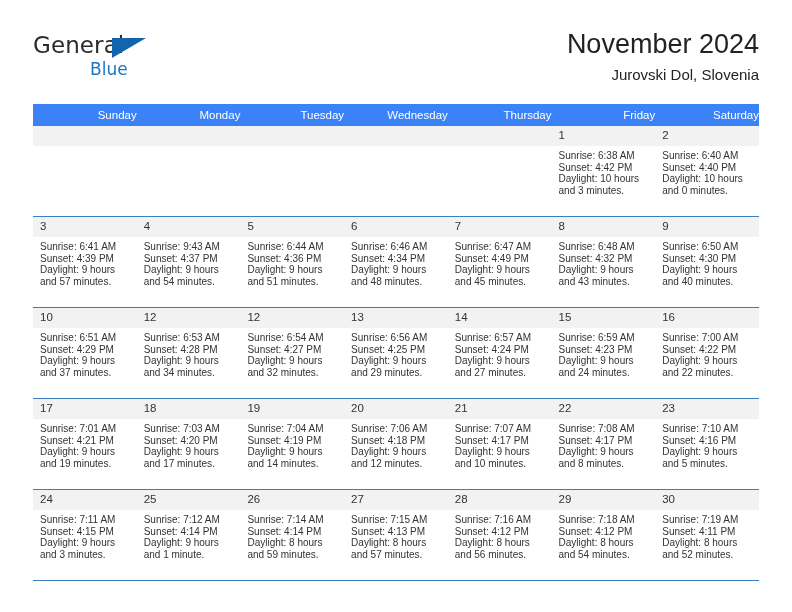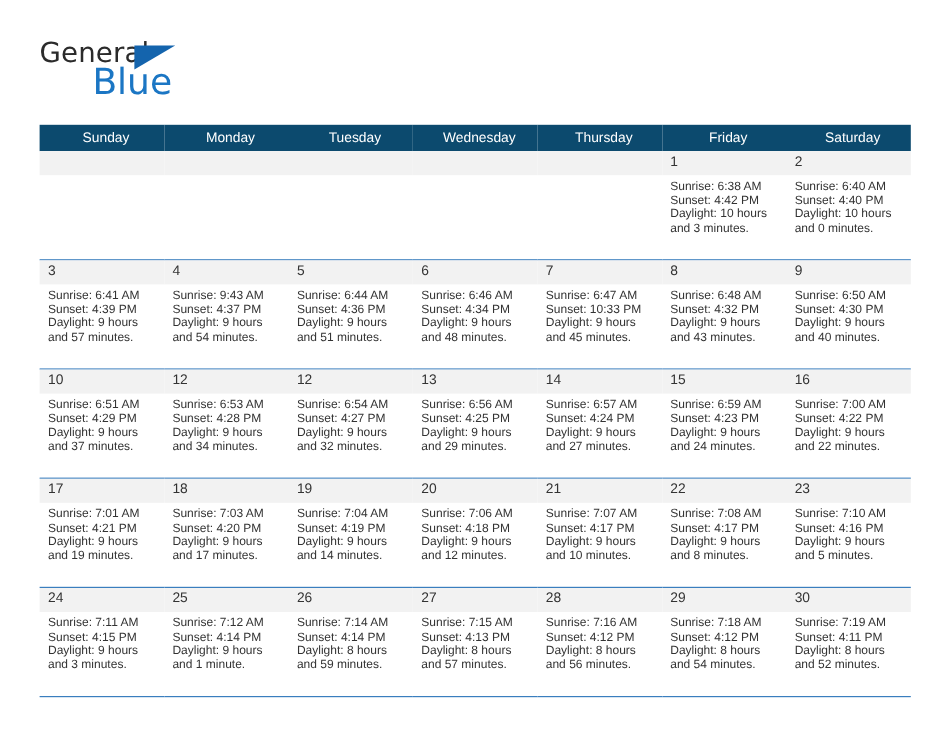--- a/index.html
+++ b/index.html
@@ -53,23 +53,23 @@
     position: absolute;
     left: 79px;
     top: 6px;
     width: 0;
     height: 0;
     border-left: 34px solid #1464ad;
     border-bottom: 20px solid transparent;
   }
   .logo-blue {
     position: absolute;
-    left: 44px;
+    left: 57px;
     top: 24px;
-    font-size: 30px;
+    font-size: 17px;
     color: #1b76c4;
     font-family: "DejaVu Sans", sans-serif;
     line-height: 26px;
   }
   .title-block {
     position: absolute;
     right: 0;
     top: 0;
     text-align: right;
   }
@@ -90,25 +90,25 @@
   
   .calendar {
     position: absolute;
     left: 33px;
     top: 104px;
     width: 726px;
     border-collapse: collapse;
     table-layout: fixed;
   }
   .calendar th {
-    background: #0c4a6e;
+    background: #3b82f6;
     color: #ffffff;
     font-size: 11.5px;
     font-weight: normal;
-    text-align: center;
+    text-align: right;
     padding: 5px 0 5px 7px;
     height: 12px;
     line-height: 12px;
     border: none;
   }
   .calendar td {
     vertical-align: top;
     padding: 0;
     border: none;
     border-bottom: 1px solid #3a7ebe;
@@ -150,20 +150,24 @@
   <div class="header">
 
     <div class="logo">
       <div class="logo-row1">
         <span class="logo-general">General</span>
         <span class="logo-triangle"></span>
       </div>
       <span class="logo-blue">Blue</span>
     </div>
 
+    <div class="title-block">
+      <div class="cal-title">November 2024</div>
+      <div class="cal-subtitle">Jurovski Dol, Slovenia</div>
+    </div>
 
   </div>
 
   <table class="calendar">
     <thead>
       <tr id="weekday-row">
           <th>Sunday</th>
           <th>Monday</th>
           <th>Tuesday</th>
           <th>Wednesday</th>
@@ -264,21 +268,21 @@
                 <div>Sunset: 4:34 PM</div>
                 <div class="wrap">Daylight: 9 hours and 48 minutes.</div>
               </div>
             </div>
           </td>
           <td>
             <div class="cell-inner">
               <div class="daynum">7</div>
               <div class="details">
                 <div>Sunrise: 6:47 AM</div>
-                <div>Sunset: 10:33 PM</div>
+                <div>Sunset: 4:49 PM</div>
                 <div class="wrap">Daylight: 9 hours and 45 minutes.</div>
               </div>
             </div>
           </td>
           <td>
             <div class="cell-inner">
               <div class="daynum">8</div>
               <div class="details">
                 <div>Sunrise: 6:48 AM</div>
                 <div>Sunset: 4:32 PM</div>

